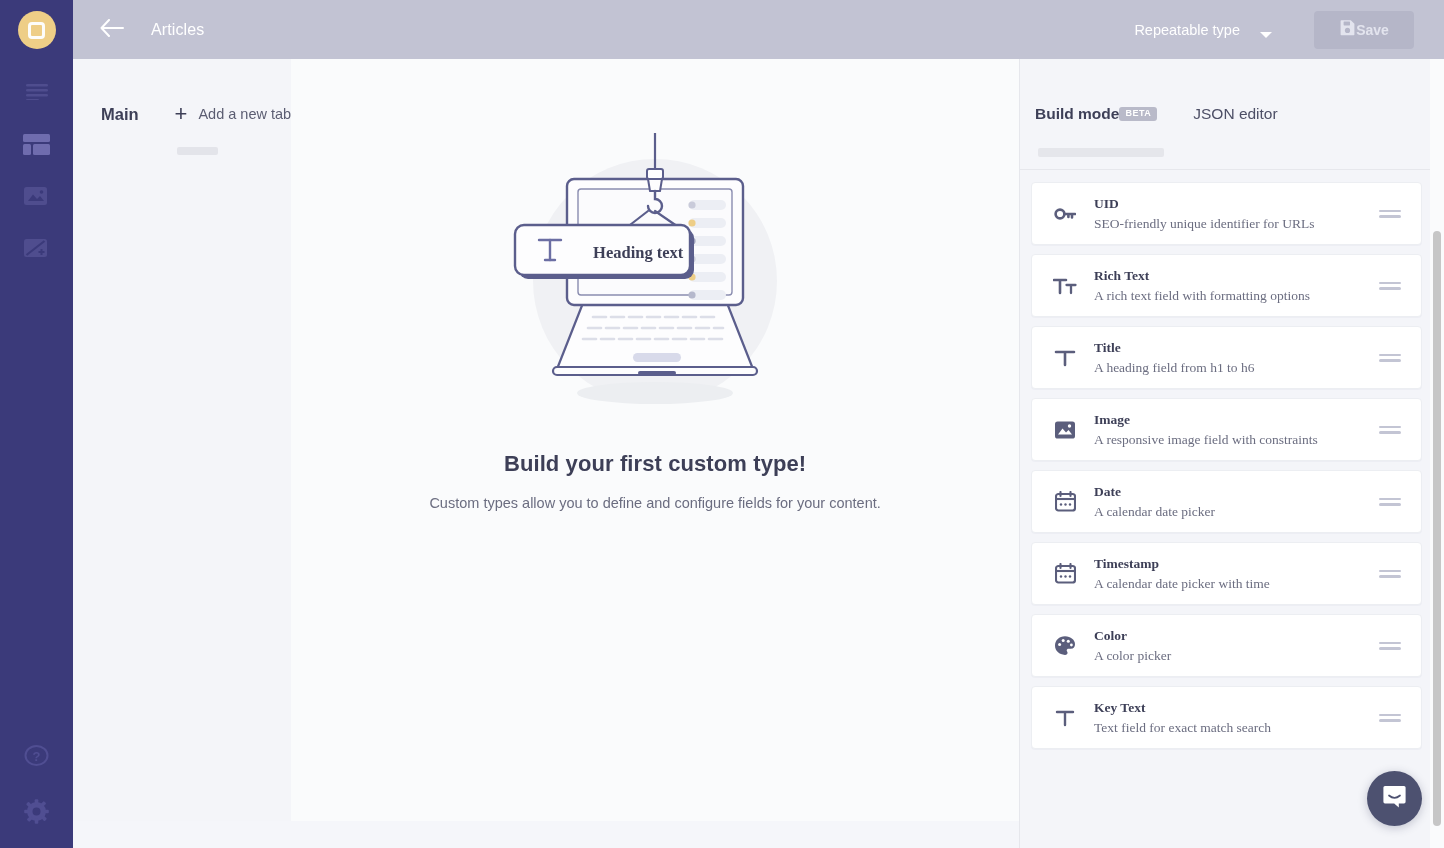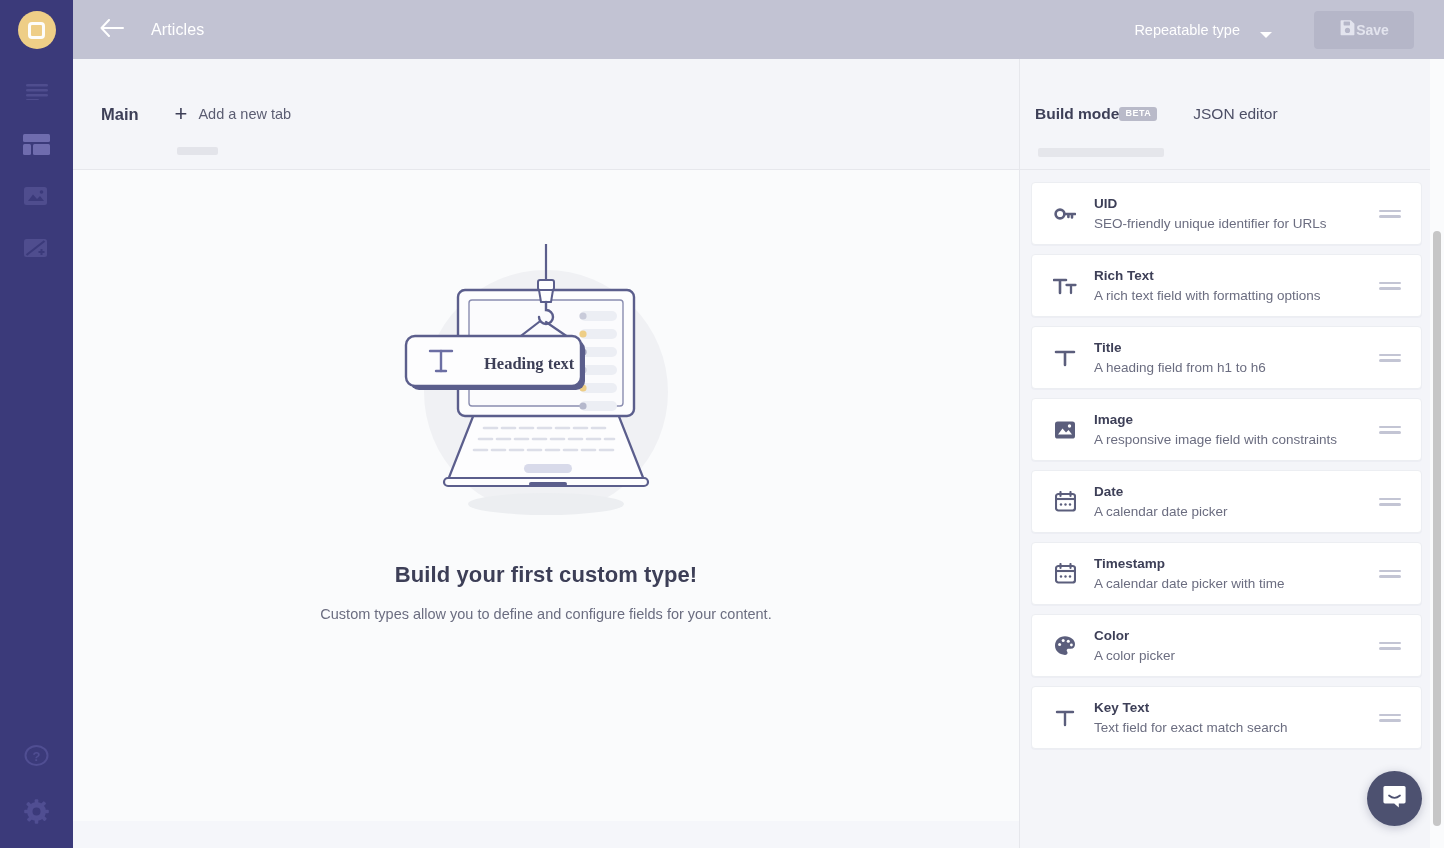--- a/index.html
+++ b/index.html
@@ -83,21 +83,21 @@
     padding: 0 18px;
     cursor: pointer;
   }
   .save-label { color: #e3e4ee; font-size: 14px; font-weight: 700; }
 
   
   .main {
     position: absolute; left: 73px; top: 59px;
     width: 946px; height: 762px;
     background: #f4f5f9;
-    display: flex; flex-direction: column;
+    display: flex; flex-direction: row;
   }
   .tabs-row {
     height: 110px;
     display: flex; align-items: center;
     padding-left: 28px;
     position: relative;
   }
   .tab-main {
     font-size: 16.5px; font-weight: 700; color: #3d3f57;
     position: relative; cursor: pointer;
@@ -173,20 +173,21 @@
   .card {
     background: #ffffff;
     border: 1px solid #eceef2;
     border-radius: 4px;
     height: 63px;
     margin-bottom: 9px;
     display: flex; align-items: center;
     padding: 0 20px 0 18px;
     box-shadow: 0 1px 1px rgba(40,45,80,.03);
     cursor: pointer;
+    font-family: Liberation Serif, serif;
   }
   .card-icon {
     width: 30px; flex: 0 0 30px;
     display: flex; align-items: center; justify-content: center;
     color: #5b5e7c;
   }
   .card-text { margin-left: 14px; flex: 1; min-width: 0; }
   .card-title { font-size: 13.5px; font-weight: 700; color: #3d3f57; line-height: 1.45; }
   .card-desc { font-size: 13.5px; color: #6b6d80; line-height: 1.45; }
   .drag-handle { width: 22px; flex: 0 0 22px; display: flex; flex-direction: column; gap: 3px; cursor: grab; }

